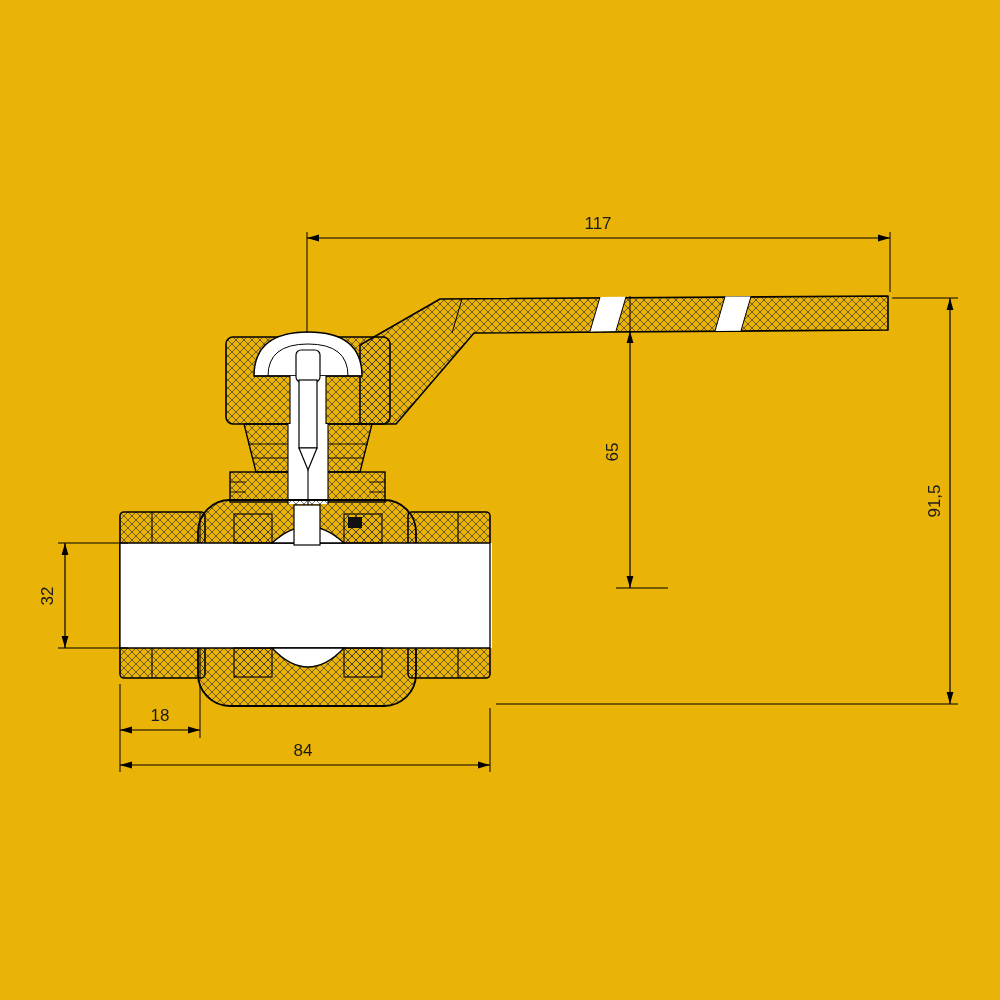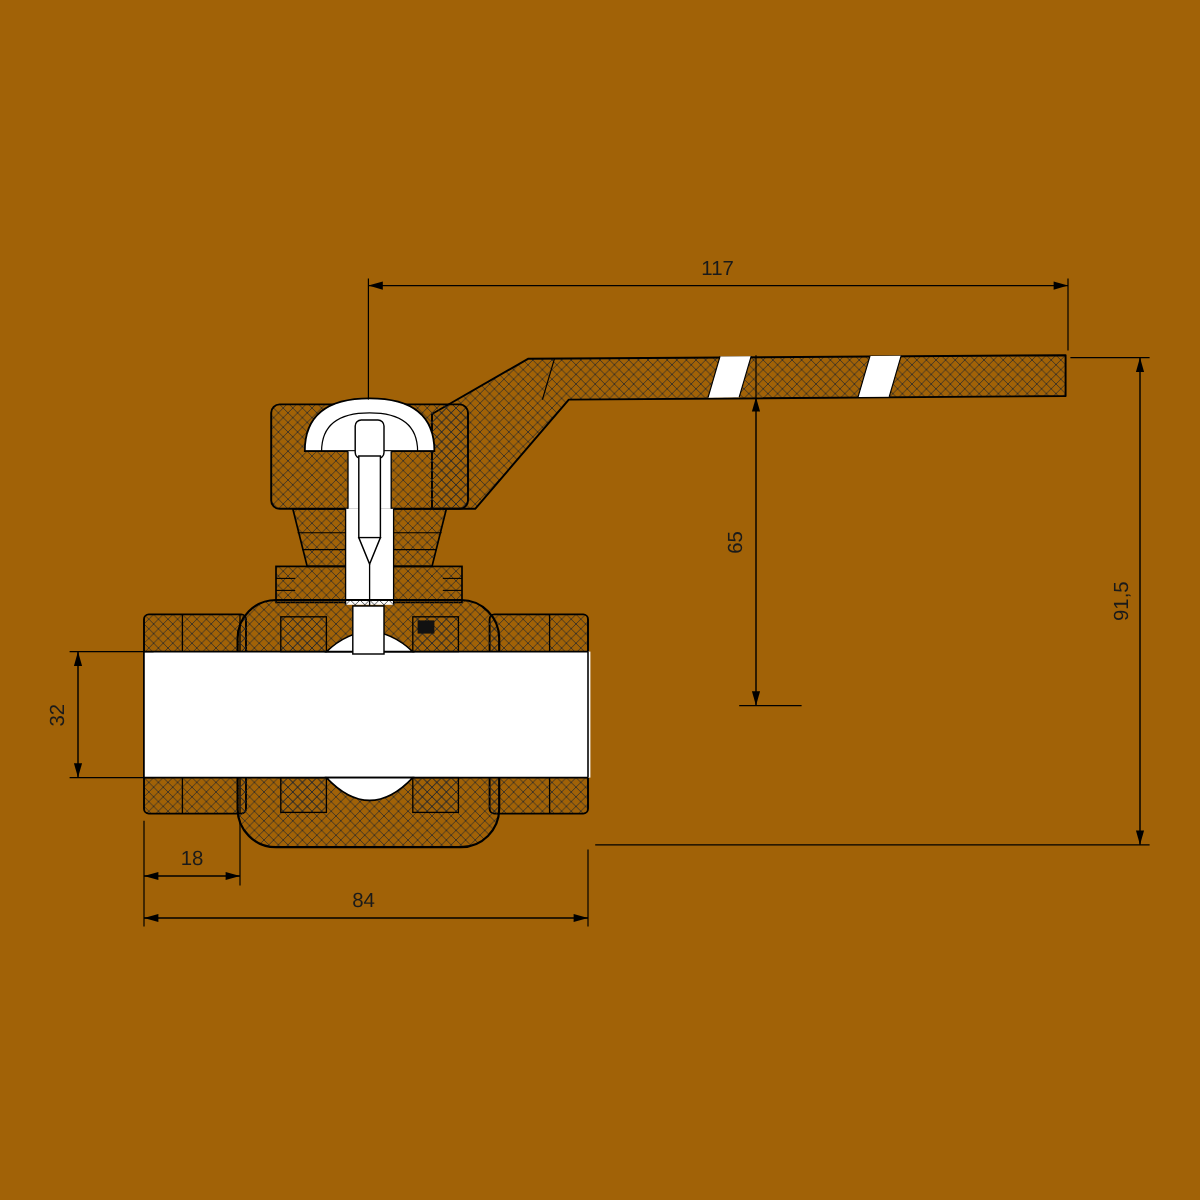--- a/index.html
+++ b/index.html
@@ -4,21 +4,21 @@
 <style>
   html, body {
     margin: 0;
     padding: 0;
     background: #ffffff;
     font-family: "Liberation Sans", sans-serif;
   }
   .frame {
     width: 1000px;
     height: 1000px;
-    background: #a16207;
+    background: #eab308;
     position: relative;
     overflow: hidden;
   }
   svg { display: block; }
   text.dim {
     font-family: "Liberation Sans", sans-serif;
     font-size: 17px;
     fill: #1a1a1a;
   }
 </style>

